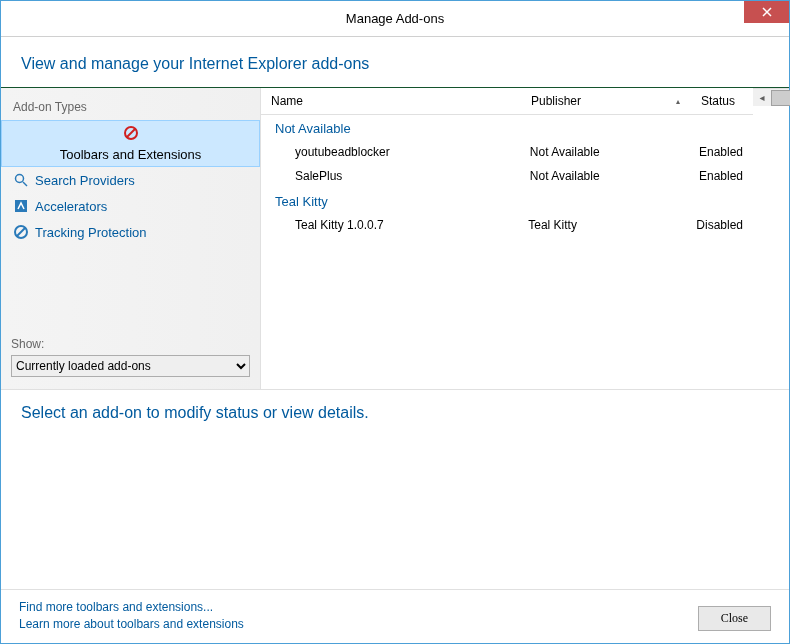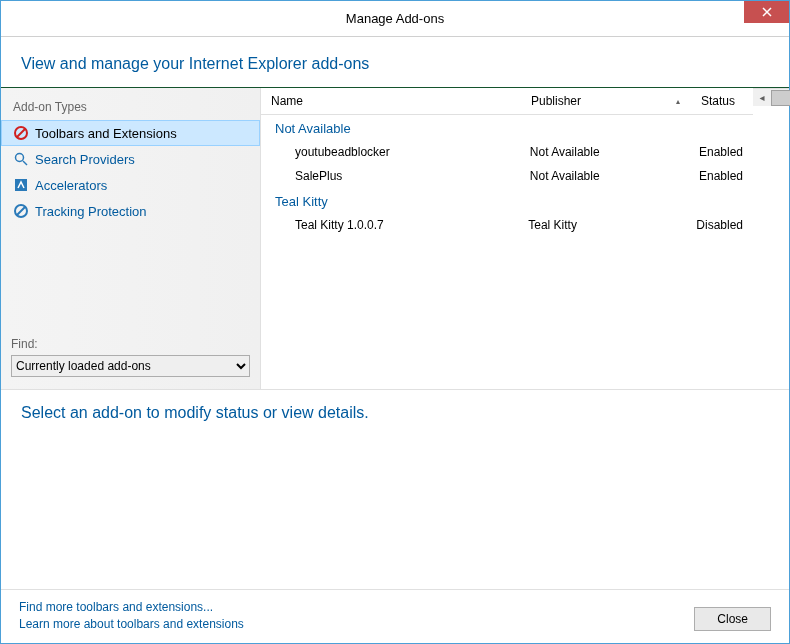--- a/index.html
+++ b/index.html
@@ -12,21 +12,21 @@
 .close-btn svg { width: 10px; height: 10px; }
 
 .header-section { padding: 18px 20px 14px 20px; }
 .header-title { color: #005a9e; font-size: 16px; font-weight: 400; }
 
 .main-area { display: flex; flex: 1; border-top: 1px solid #14532d; min-height: 0; justify-content: space-between; }
 
 .sidebar { width: 260px; background: linear-gradient(to right, #f4f4f4 0%, #f0f0f0 100%); border-right: 1px solid #e0e0e0; display: flex; flex-direction: column; padding: 8px 0 0 0; }
 .sidebar-heading { color: #666; padding: 4px 12px 6px 12px; font-size: 12px; }
 .sidebar-item { display: flex; align-items: center; padding: 5px 12px; cursor: pointer; gap: 6px; }
-.sidebar-item.selected { background: #cce8ff; border: 1px solid #99d1ff; padding: 4px 11px; }
+.sidebar-item.selected { background: #cce8ff; border: 1px solid #99d1ff; padding: 4px 11px; flex-direction: column; }
 .sidebar-item .icon { width: 16px; height: 16px; display: flex; align-items: center; justify-content: center; }
 .sidebar-label { color: #005a9e; font-size: 13px; }
 .sidebar-item.selected .sidebar-label { color: #000; }
 .show-section { margin-top: auto; padding: 8px 10px 12px 10px; }
 .show-label { color: #666; margin-bottom: 4px; display: block; }
 .show-select { width: 100%; height: 22px; font-size: 12px; border: 1px solid #adadad; background: #efefef; padding: 0 0; }
 
 .content { flex: 1; display: flex; flex-direction: row; min-width: 0; }
 .table-wrap { flex: 1; overflow: hidden; display: flex; flex-direction: column; }
 .col-headers { display: flex; border-bottom: 1px solid #e0e0e0; background: #fff; }
@@ -47,21 +47,21 @@
 .scroll-btn { width: 18px; height: 18px; display: flex; align-items: center; justify-content: center; color: #606060; cursor: pointer; font-size: 10px; }
 .scroll-track { flex: 1; height: 18px; position: relative; }
 .scroll-thumb { position: absolute; left: 0; width: 40px; height: 16px; top: 1px; background: #cdcdcd; border: 1px solid #a0a0a0; }
 
 .detail-section { border-top: 1px solid #e0e0e0; padding: 14px 20px; min-height: 200px; }
 .detail-prompt { color: #005a9e; font-size: 16px; }
 
 .footer { border-top: 1px solid #e0e0e0; padding: 10px 18px 12px 18px; display: flex; align-items: flex-end; }
 .footer-links { display: flex; flex-direction: column; gap: 3px; }
 .footer-link { color: #005a9e; font-size: 12px; cursor: pointer; }
-.close-button { margin-left: auto; padding: 4px 22px; border: 1px solid #adadad; background: #e9e9e9; font-size: 12px; cursor: pointer; }
+.close-button { margin-left: auto; padding: 4px 22px; border: 1px solid #adadad; background: #e9e9e9; font-size: 12px; cursor: pointer; font-family: Liberation Serif, serif; }
 </style>
 </head>
 <body>
 
 <div class="window">
 
   <div class="titlebar">
     <div class="title-text">Manage Add-ons</div>
     <div class="close-btn">
       <svg viewBox="0 0 10 10">
@@ -113,21 +113,21 @@
         <span class="icon">
           <svg width="16" height="16" viewBox="0 0 16 16">
               <circle cx="8" cy="8" r="6" fill="none" stroke="#2a7ab9" stroke-width="2"></circle>
               <line x1="4" y1="12" x2="12" y2="4" stroke="#2a7ab9" stroke-width="2"></line>
             </svg>
         </span>
         <span class="sidebar-label">Tracking Protection</span>
       </div>
 
       <div class="show-section">
-        <span class="show-label">Find:</span>
+        <span class="show-label">Show:</span>
         <select class="show-select">
           <option>Currently loaded add-ons</option>
         </select>
       </div>
     </div>
 
     <div class="content">
       <div class="table-wrap">
         <div class="col-headers">
           <div class="col-header col-name">Name</div>

